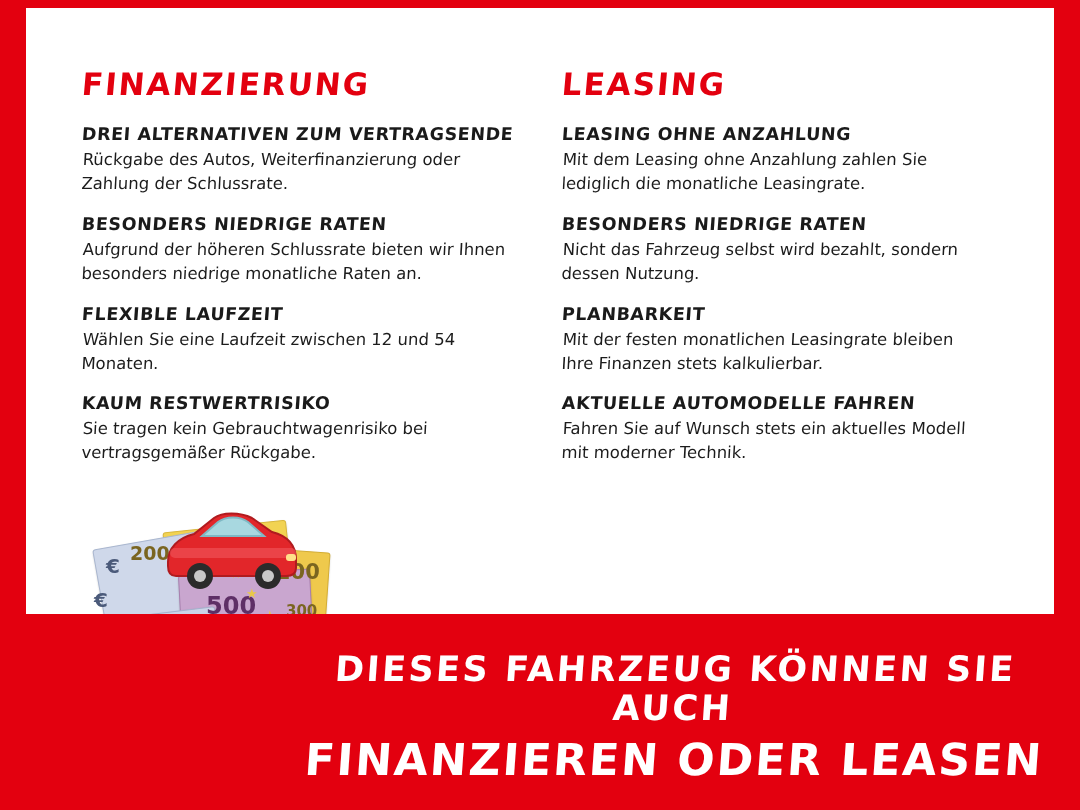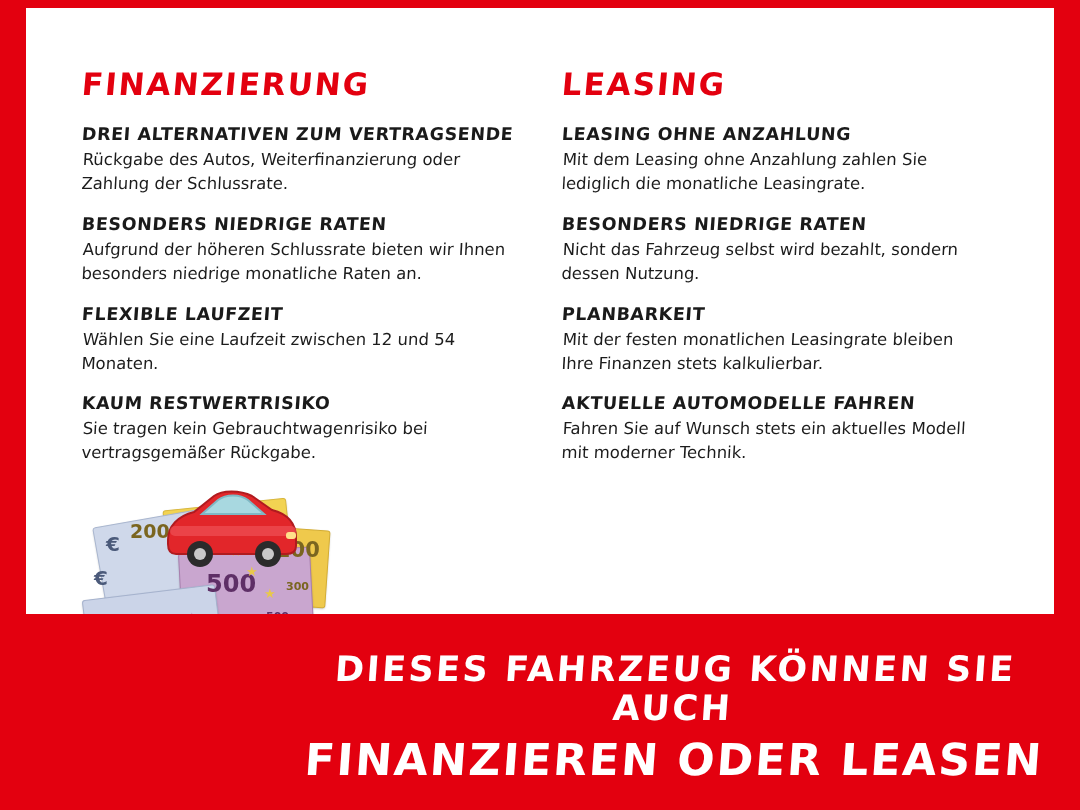--- a/index.html
+++ b/index.html
@@ -119,21 +119,21 @@
     color: #1c1c1c;
     line-height: 1.48;
     max-width: 425px;
     transform: skewX(-3deg);
   }
 
   
   .illus {
     position: absolute;
     left: 78px;
-    top: 482px;
+    top: 504px;
     width: 290px;
     height: 205px;
   }
   .note {
     position: absolute;
     border-radius: 3px;
     box-shadow: 0 1px 2px rgba(0,0,0,0.18);
   }
   .note-200a {
     left: 88px; top: 22px;
@@ -177,21 +177,21 @@
     color: #6a5a1d;
   }
   .lbl-200a { left: 52px; top: 38px; font-size: 19px; color: #7a6520; }
   .lbl-200b { left: 198px; top: 56px; font-size: 21px; color: #7a6520; }
   .lbl-euro1 { left: 28px; top: 50px; font-size: 20px; color: #4b5a7a; }
   .lbl-euro2 { left: 16px; top: 84px; font-size: 20px; color: #4b5a7a; }
   .lbl-500b { left: 128px; top: 88px; font-size: 24px; color: #5e2f66; }
   .lbl-500c { left: 18px; top: 140px; font-size: 19px; color: #3f4f73; }
   .lbl-500small { left: 74px; top: 146px; font-size: 9px; color: #3f4f73; }
   .lbl-500tiny { left: 188px; top: 128px; font-size: 11px; color: #5e2f66; }
-  .lbl-300 { left: 208px; top: 98px; font-size: 11px; color: #7a6520; }
+  .lbl-300 { left: 208px; top: 98px; font-size: 15px; color: #7a6520; }
   .star {
     position: absolute;
     color: #e8c84a;
     font-size: 13px;
   }
   .car {
     position: absolute;
     left: 78px;
     top: 0px;
     width: 148px;

